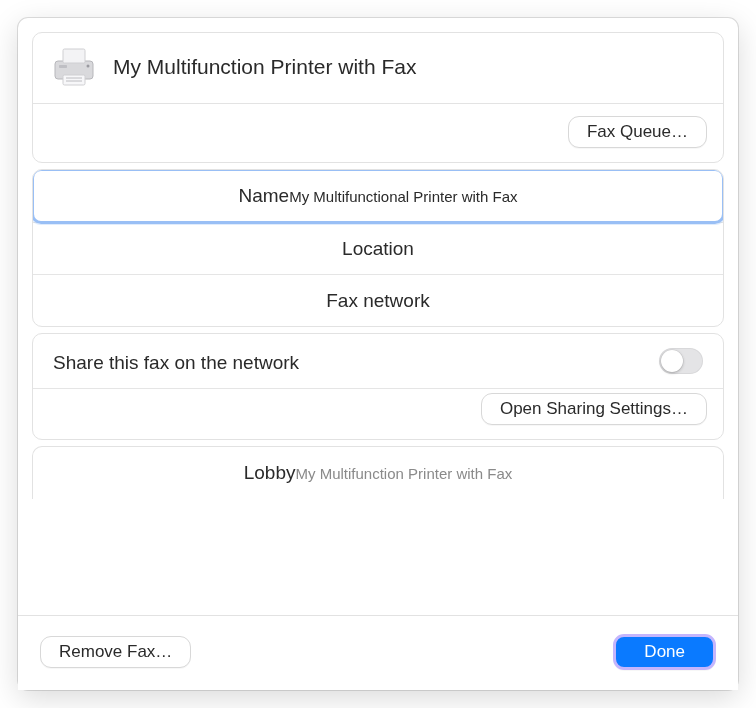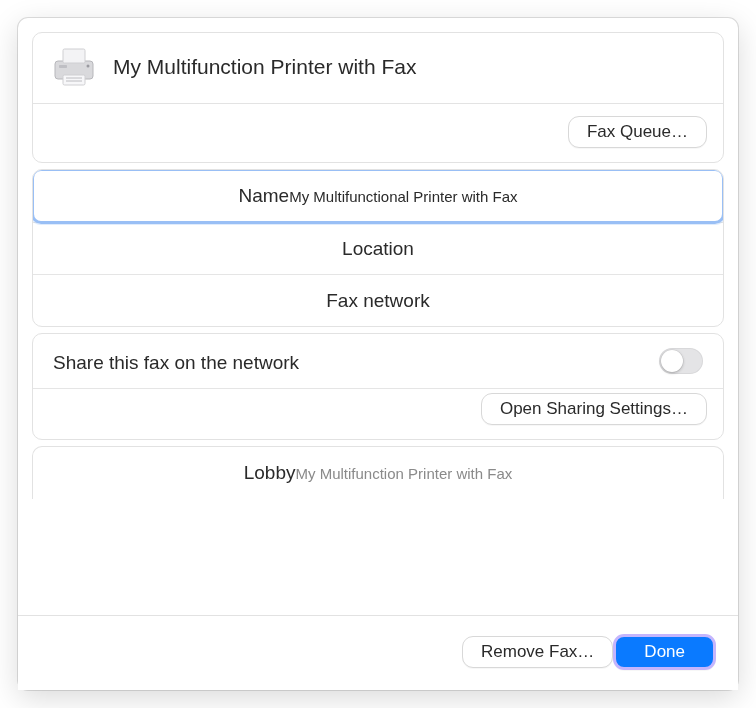--- a/index.html
+++ b/index.html
@@ -164,21 +164,21 @@
       border-bottom: none;
       border-bottom-left-radius: 0;
       border-bottom-right-radius: 0;
     }
 
     
     .footer {
       border-top: 1px solid #e2e2e2;
       display: flex;
       align-items: center;
-      justify-content: flex-end;
+      justify-content: space-between;
       padding: 18px 22px 20px 22px;
       background: #fff;
     }
   </style>
 </head>
 <body>
 
 <div class="dialog">
 
   <div class="content">

